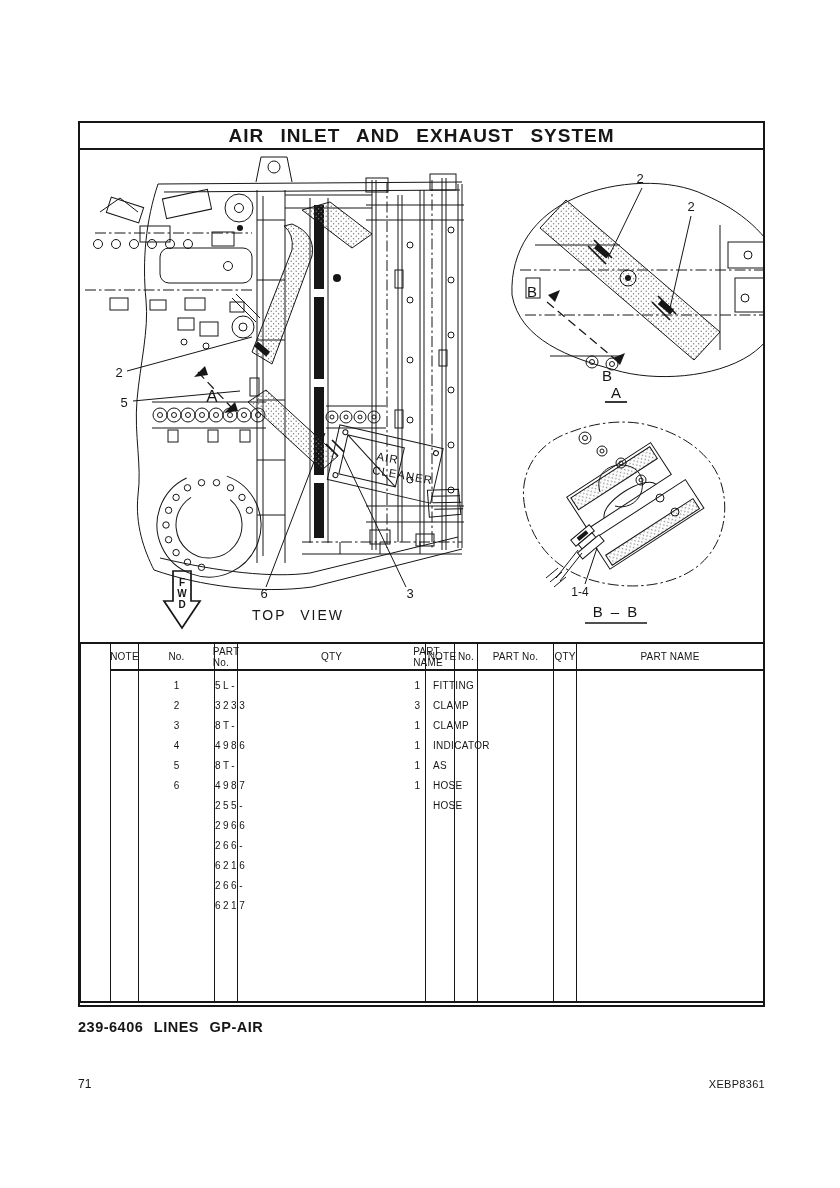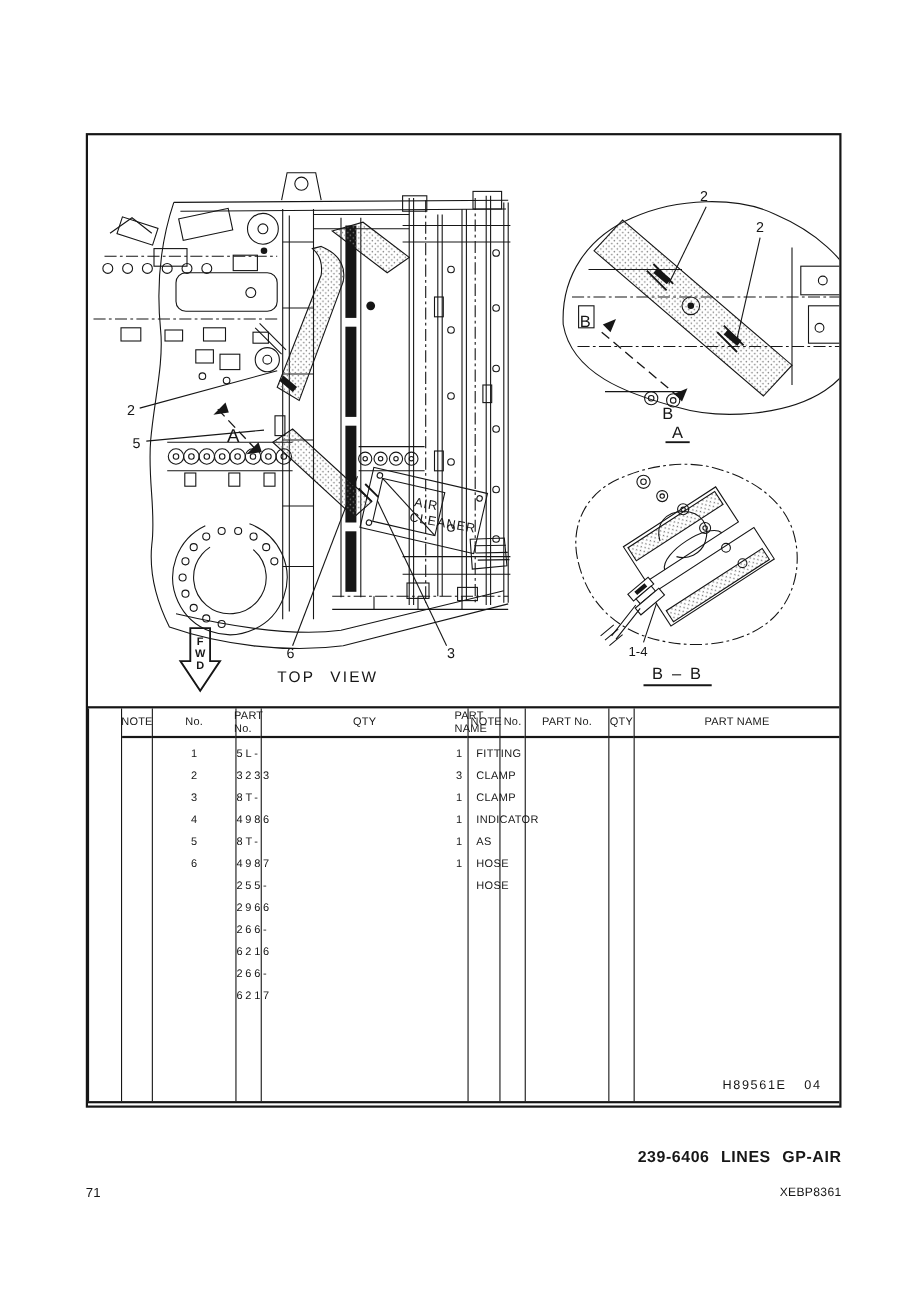--- a/index.html
+++ b/index.html
@@ -34,22 +34,22 @@
   .col-no{ text-align:center; }
   .col-part{ text-align:center; letter-spacing:2.5px; }
   .col-qty{ text-align:right; padding-right:5px; }
   .col-name{ padding-left:7px; letter-spacing:.3px; }
 
   .rev-band{ position:absolute; left:0; top:838px; width:683px; height:44px; }
   .rev-band .rev{ position:absolute; right:16px; top:20px; font-size:11.5px;
     letter-spacing:1.5px; }
   .rev .gap{ display:inline-block; width:16px; }
 
-  .caption{ position:absolute; left:78px; top:1044px; width:687px;
-    text-align:right; font-size:14.5px; font-weight:700;
+  .caption{ position:absolute; left:78px; top:1019px; width:687px;
+    text-align:left; font-size:14.5px; font-weight:700;
     letter-spacing:.5px; word-spacing:6px; }
 
   .page-num{ position:absolute; left:78px; top:1077px; font-size:12px; }
   .doc-code{ position:absolute; right:75px; top:1078px; font-size:11px;
     letter-spacing:.3px;margin-left:28px; }
 
   
   .ln{ stroke:var(--ink); fill:none; stroke-width:1; }
   .ln2{ stroke:var(--ink); fill:none; stroke-width:1.7; }
   .dd{ stroke:var(--ink); fill:none; stroke-width:1; stroke-dasharray:11 3 2.5 3; }
@@ -65,20 +65,21 @@
   .ac{ font-size:11.5px; letter-spacing:1px; }
   .tv{ font-size:14px; letter-spacing:2px; word-spacing:8px; }
   .fwd{ font-size:10px; font-weight:bold; }
 </style>
 </head>
 <body>
 
 <div class="page">
   <div class="frame">
 
+    <div class="title-band">AIR INLET AND EXHAUST SYSTEM</div>
 
     <div class="diagram">
       <svg viewBox="0 0 683 492" xmlns="http://www.w3.org/2000/svg">
         <defs>
           <pattern id="stip" width="5" height="5" patternUnits="userSpaceOnUse">
             <circle cx="1.2" cy="1.3" r="0.7" fill="#777"></circle>
             <circle cx="3.6" cy="3.8" r="0.7" fill="#777"></circle>
           </pattern>
         </defs>
 
@@ -380,21 +381,18 @@
           <div>HOSE</div>
           <div>HOSE</div>
         </div>
       <div class="tbody"></div>
       <div class="tbody bl"></div>
       <div class="tbody bl"></div>
       <div class="tbody bl"></div>
       <div class="tbody bl"></div>
     </div>
 
-    <div class="rev-band">
-      <span class="rev"><span>H89561E</span><span class="gap"></span><span>04</span></span>
-    </div>
   </div>
 
   <div class="caption">239-6406  LINES GP-AIR</div>
   <div class="page-num">71</div>
   <div class="doc-code">XEBP8361</div>
 </div>
 
 </body></html>

